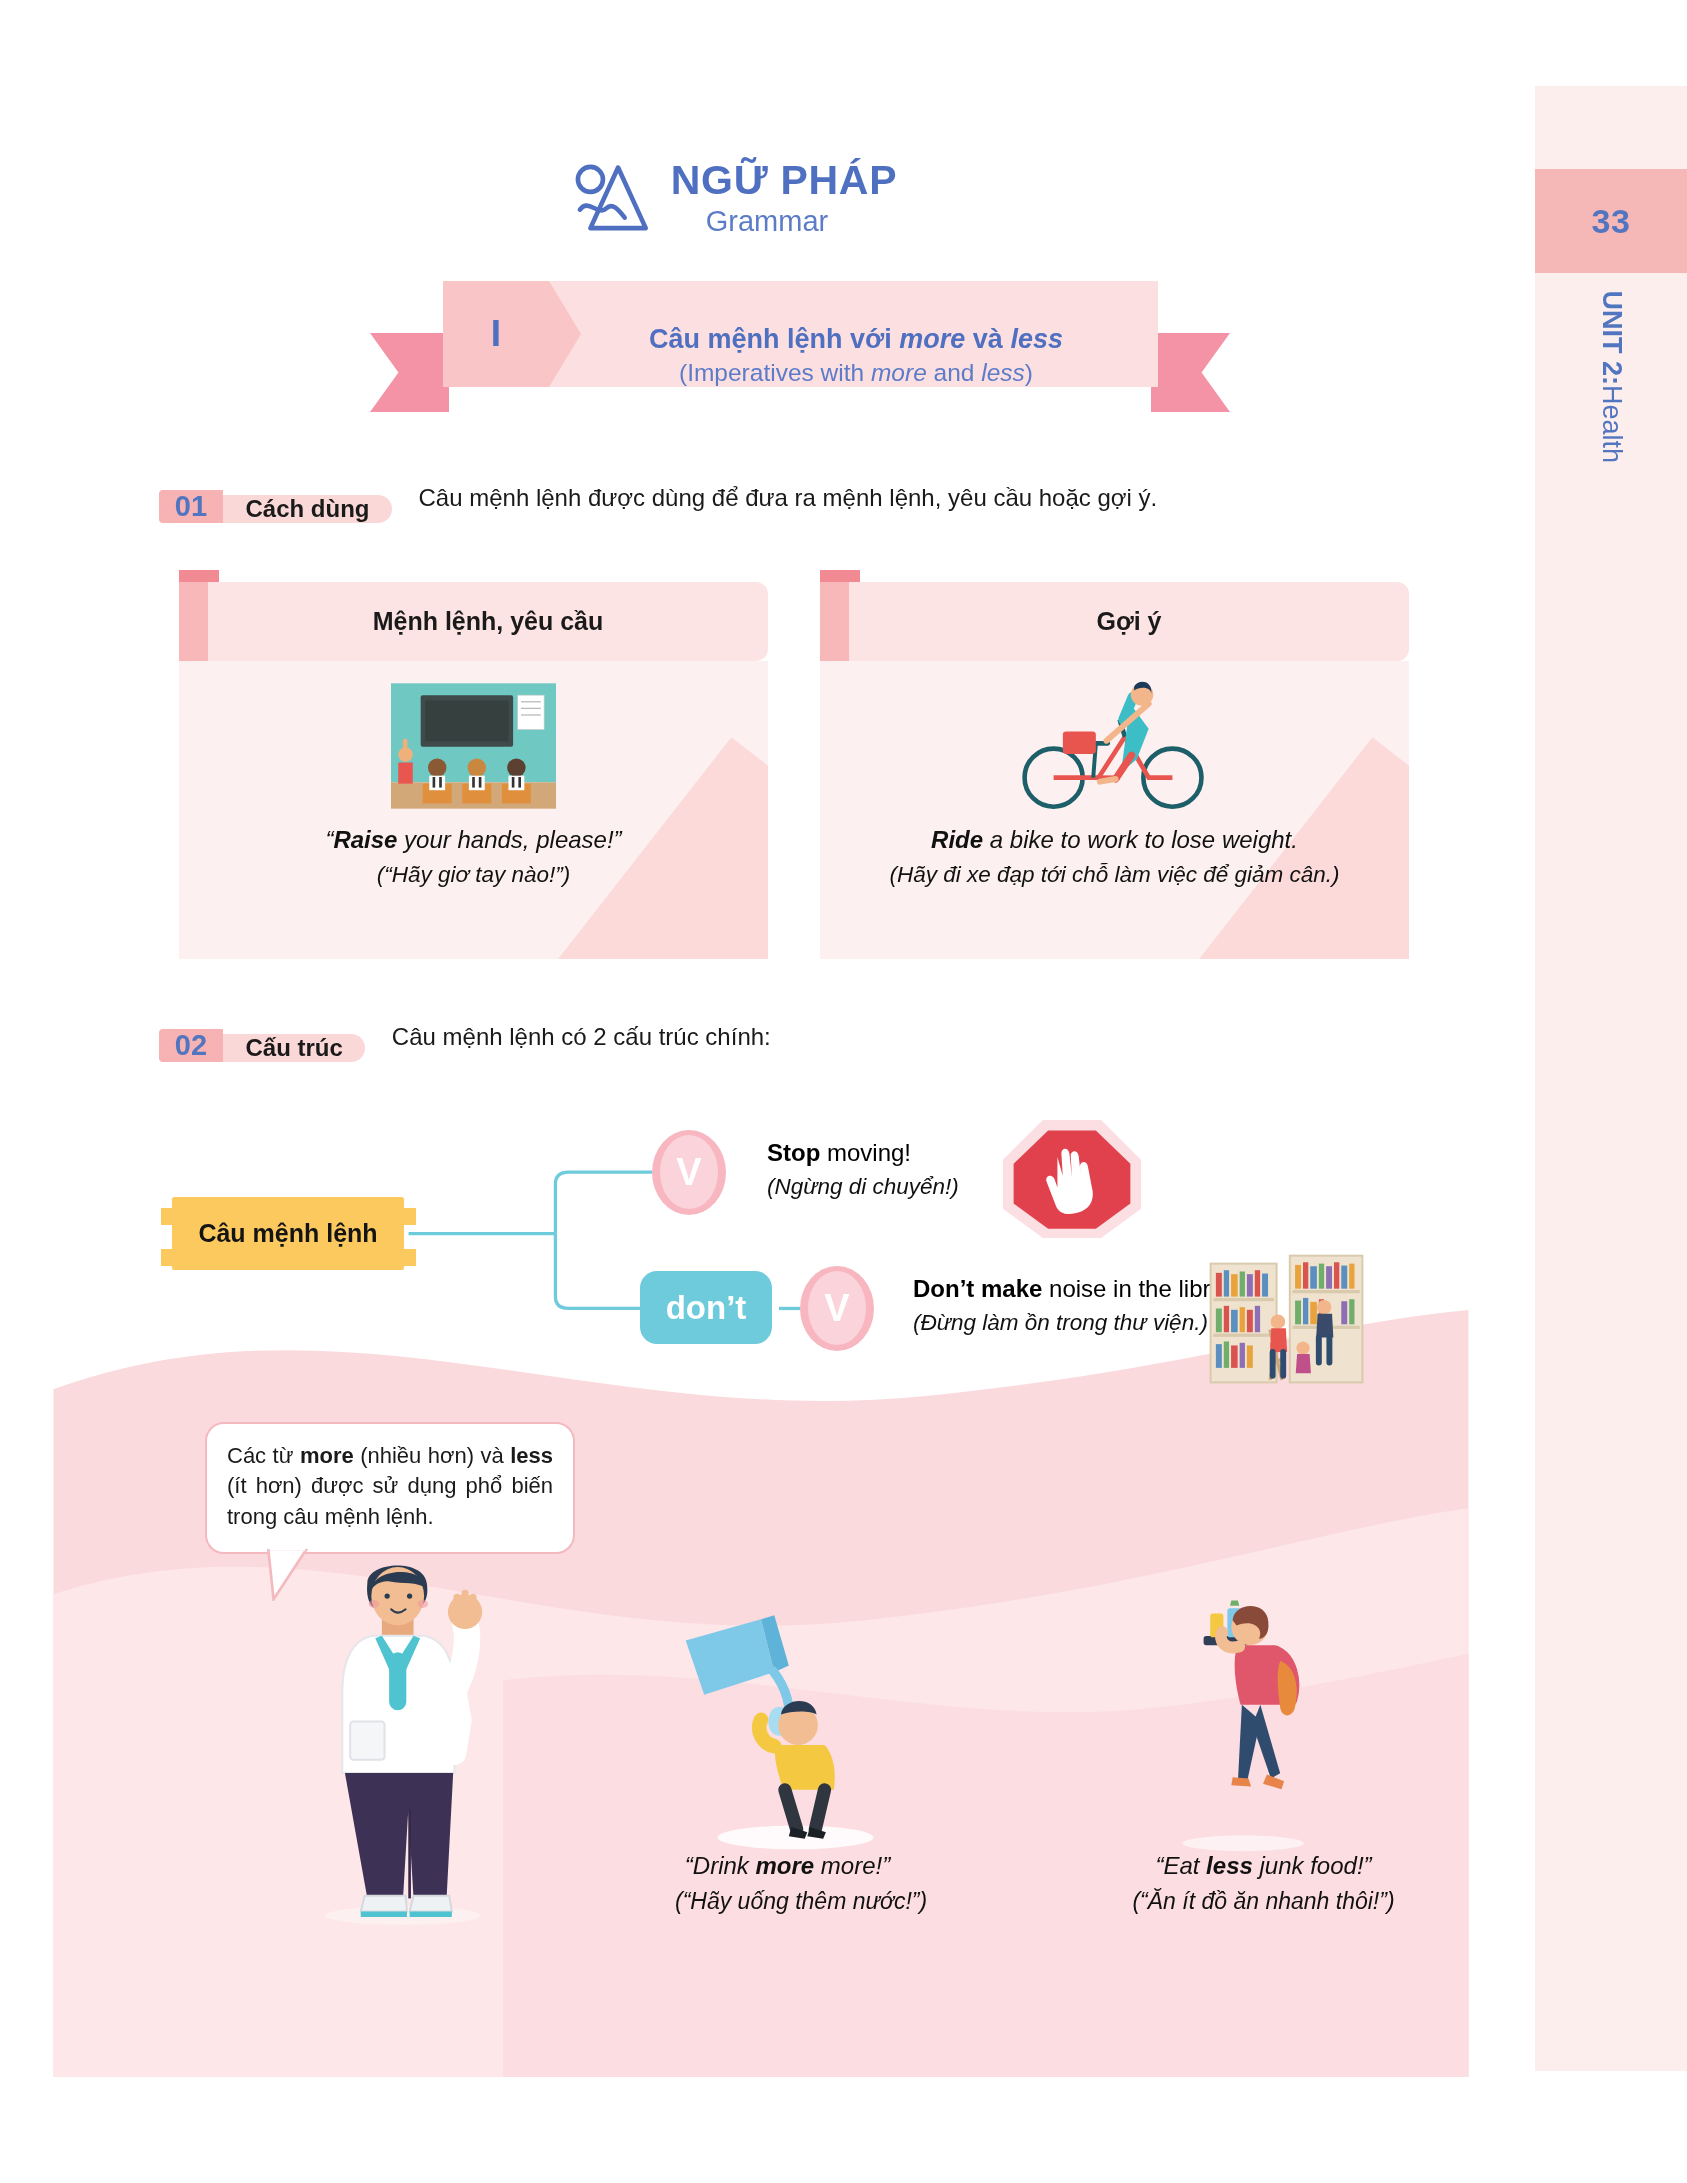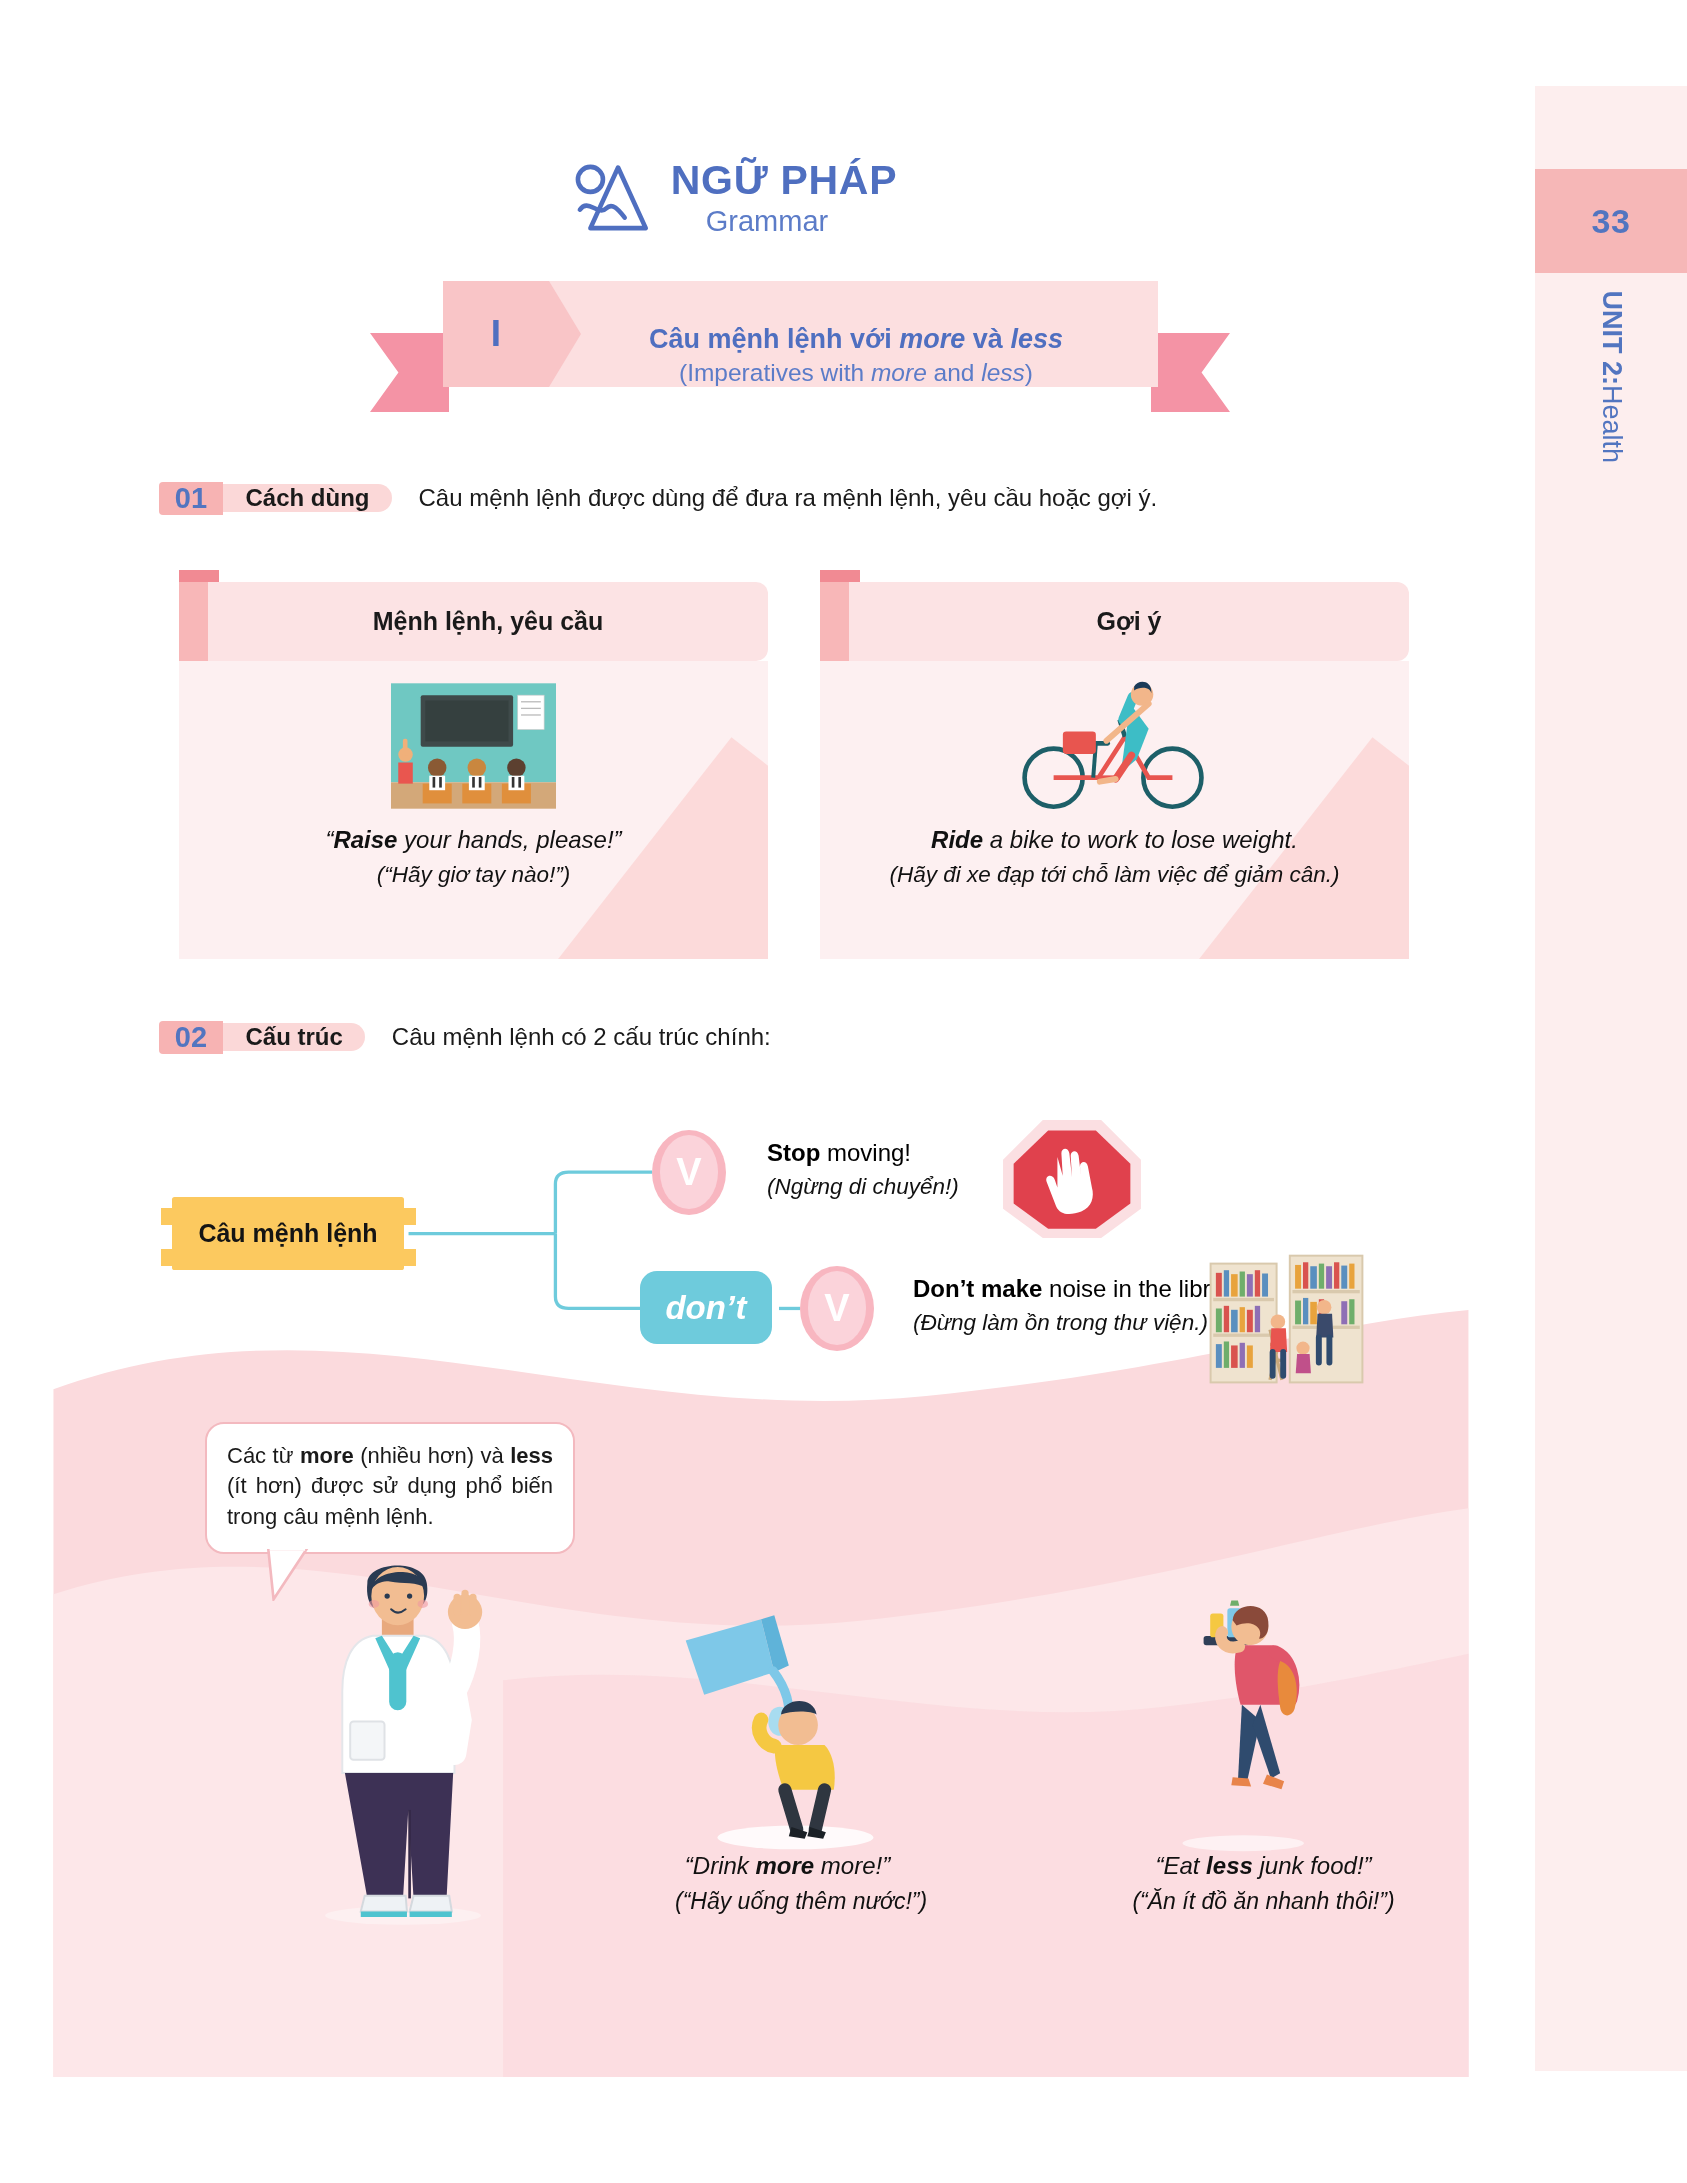--- a/index.html
+++ b/index.html
@@ -53,21 +53,21 @@
   .ribbon-badge:after { content:""; position:absolute; right:-32px; top:0; width:0; height:0;
     border-top:53px solid transparent; border-bottom:53px solid transparent; border-left:32px solid #f9c5c7; }
   .ribbon-text { position: absolute; left: 185px; top: 0; width: 602px; height: 106px;
     display: flex; flex-direction: column; align-items: center; justify-content: flex-end; }
   .ribbon-line1 { color: #4f6fc0; font-size: 27px; font-weight: bold; }
   .ribbon-line2 { color: #5c7cc8; font-size: 24.5px; margin-top: 4px; }
   .ribbon-line1 i, .ribbon-line2 i { font-style: italic; }
 
   
   .sec-head { position: absolute; display: flex; align-items: center; }
-  .sec-pill { display: flex; align-items: center; height: 50px; }
+  .sec-pill { display: flex; align-items: flex-end; height: 50px; }
   .sec-num { width: 64px; background: #f7b3b3; display: flex; align-items: center; justify-content: center;
     color: #5275c0; font-size: 29px; font-weight: bold; border-radius: 4px 0 0 4px; }
   .sec-label { padding: 0 22.5px; background: #fbd8d8; display: flex; align-items: center; justify-content: center;
     color: #1a1a1a; font-size: 24px; font-weight: bold; border-radius: 0 29px 29px 0; }
   .sec-desc { margin-left: 26.5px; color: #1a1a1a; font-size: 24px; }
 
   
   .usecard { position: absolute; width: 589px; }
   .card-head { position: relative; width: 589px; height: 79px; }
   .card-head-fold { position: absolute; left: 0; top: -12px; width: 40px; height: 91px; background: #f8b7b8; }
@@ -306,21 +306,21 @@
     </div>
 
     <div style="position:absolute;left:867px;top:38px;">
       <svg width="146" height="126" viewBox="0 0 220 190">
         <polygon points="66,6 154,6 214,66 214,140 154,184 66,184 6,140 6,66" fill="#fbdfe2"></polygon>
         <polygon points="74,22 146,22 198,72 198,132 146,170 74,170 22,132 22,72" fill="#e0414d"></polygon>
         <path d="M88 62 L88 108 L84 96 C80 86 68 90 72 100 L86 136 C92 150 108 150 124 144 C140 138 144 122 140 108 L134 76 C132 66 122 68 122 76 L124 94 L120 60 C118 50 108 52 108 60 L110 92 L106 56 C104 46 94 48 94 56 L96 90 Z" fill="#fff"></path>
       </svg>
     </div>
 
-    <div class="node-dont" style="left:508px; top:193px;font-style:italic;">
+    <div class="node-dont" style="left:508px; top:193px;">
       <span>don’t</span>
     </div>
     <div class="node-v" style="left:668px; top:188px;">
       <span>V</span>
     </div>
     <div class="ex-text" style="left:781px; top:197px;">
       <div class="en"><b>Don’t make</b><span> noise in the library.</span></div>
       <div class="vi">(Đừng làm ồn trong thư viện.)</div>
     </div>
 

